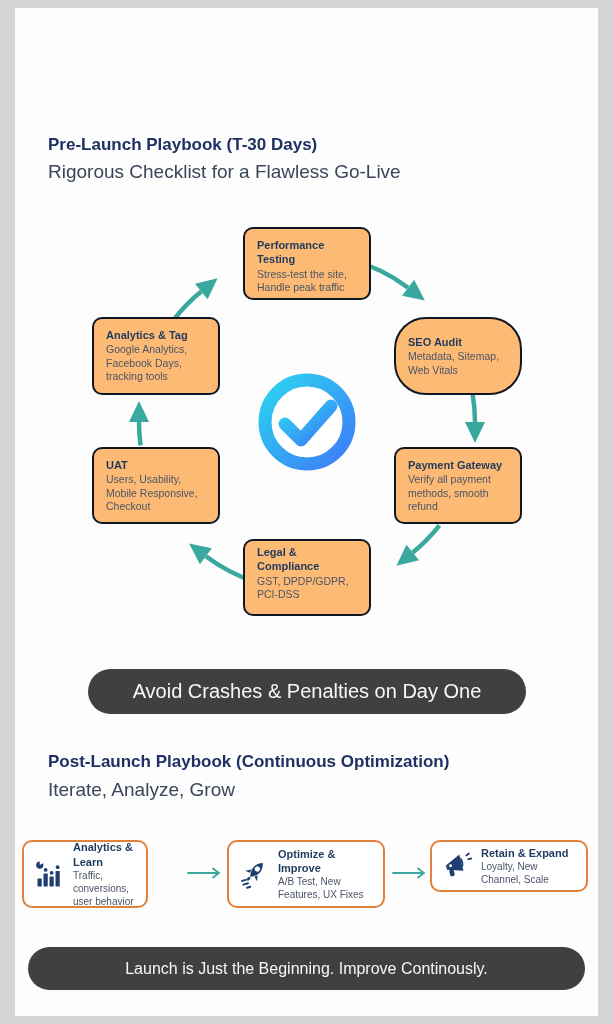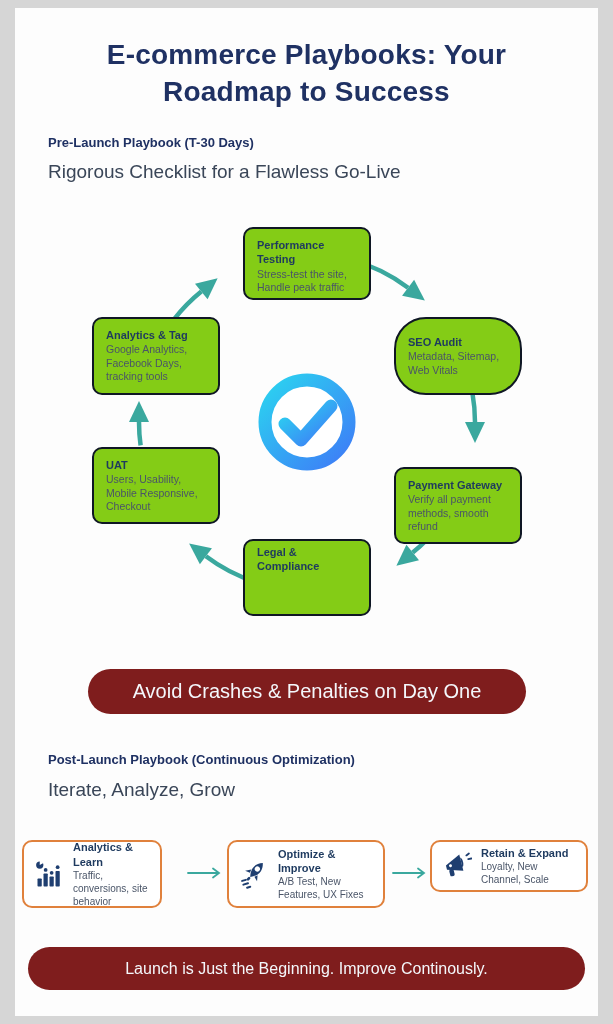--- a/index.html
+++ b/index.html
@@ -4,49 +4,45 @@
 <style>
   html,body{margin:0;padding:0;}
   body{font-family:"Liberation Sans", sans-serif; background:#ffffff;}
   #frame{position:relative; width:613px; height:1024px; background:#d6d6d6; overflow:hidden;}
   #card{position:absolute; left:15px; top:8px; width:583px; height:1008px; background:#fdfdfd;}
 
   .abs{position:absolute;}
 
   .main-title{left:0; top:36px; width:613px; text-align:center; font-size:28px; font-weight:700;
     color:#1f3163; line-height:1.33; letter-spacing:.2px;}
-  .sec-heading{font-size:13px; font-weight:700; color:#1f3163; white-space:nowrap;}
+  .sec-heading{font-size:17px; font-weight:700; color:#1f3163; white-space:nowrap;}
   .sec-sub{font-size:19px; font-weight:400; color:#3a4658; white-space:nowrap;}
 
-  .cycle-box{background:#84cc16; border:2px solid #0f1724; border-radius:10px;
+  .cycle-box{background:#fdba74; border:2px solid #0f1724; border-radius:10px;
     padding:9px 8px 6px 12px; box-sizing:border-box;}
   .cycle-box .bt{font-size:11px; font-weight:700; color:#1e3a5f; line-height:1.3; margin-bottom:1px;}
   .cycle-box .bd{font-size:10.5px; color:#4a5568; line-height:1.28;}
 
-  .pill{background:#7f1d1d; color:#f4f7fb; border-radius:24px; text-align:center;
+  .pill{background:#404040; color:#f4f7fb; border-radius:24px; text-align:center;
     display:flex; align-items:center; justify-content:center; white-space:nowrap;}
 
   .step-box{background:#ffffff; border:2px solid #e0813c; border-radius:10px; box-sizing:border-box;
     display:flex; align-items:center; gap:9px; padding:0 6px 0 10px;}
   .step-box .st{font-size:11px; font-weight:700; color:#1e3a5f; line-height:1.3;}
   .step-box .sd{font-size:10px; color:#4a5568; line-height:1.3;}
   .step-icon{flex:0 0 auto; width:30px; height:30px;}
 
   svg{display:block;}
 </style>
 </head>
 <body>
 
 <div id="frame">
   <div id="card"></div>
 
-  <div class="abs main-title">
-    <span style="display:block">E-commerce Playbooks: Your</span>
-    <span style="display:block">Roadmap to Success</span>
-  </div>
 
   <div class="abs sec-heading" style="left:48px; top:135px;">Pre-Launch Playbook (T-30 Days)</div>
   <div class="abs sec-sub" style="left:48px; top:161px;">Rigorous Checklist for a Flawless Go-Live</div>
 
   <svg class="abs" style="left:0; top:210px;" width="613" height="420" viewBox="0 0 613 420">
     <defs>
       <linearGradient id="cg" x1="0" y1="0" x2="1" y2="1">
         <stop offset="0" stop-color="#2bd4f0"></stop>
         <stop offset="1" stop-color="#3e7bf7"></stop>
       </linearGradient>
@@ -74,58 +70,59 @@
   </svg>
 
   <div class="abs cycle-box" style="left:243px; top:227px; width:128px; height:73px;">
     <div class="bt">Performance Testing</div>
     <div class="bd">Stress-test the site, Handle peak traffic</div>
   </div>
   <div class="abs cycle-box" style="left:394px; top:317px; width:128px; height:78px; padding-top:16px;border-radius:32px;">
     <div class="bt">SEO Audit</div>
     <div class="bd">Metadata, Sitemap, Web Vitals</div>
   </div>
-  <div class="abs cycle-box" style="left:394px; top:447px; width:128px; height:77px;margin-top:20px;">
+  <div class="abs cycle-box" style="left:394px; top:447px; width:128px; height:77px;">
     <div class="bt">Payment Gateway</div>
     <div class="bd">Verify all payment methods, smooth refund</div>
   </div>
   <div class="abs cycle-box" style="left:243px; top:539px; width:128px; height:77px; padding-top:4px;">
     <div class="bt">Legal &amp; Compliance</div>
+    <div class="bd">GST, DPDP/GDPR, PCI-DSS</div>
   </div>
   <div class="abs cycle-box" style="left:92px; top:447px; width:128px; height:77px;">
     <div class="bt">UAT</div>
     <div class="bd">Users, Usability, Mobile Responsive, Checkout</div>
   </div>
   <div class="abs cycle-box" style="left:92px; top:317px; width:128px; height:78px;">
     <div class="bt">Analytics &amp; Tag</div>
     <div class="bd">Google Analytics, Facebook Days, tracking tools</div>
   </div>
 
   <div class="abs pill" style="left:88px; top:669px; width:438px; height:45px; font-size:20px;">Avoid Crashes &amp; Penalties on Day One</div>
 
   <div class="abs sec-heading" style="left:48px; top:752px;">Post-Launch Playbook (Continuous Optimization)</div>
   <div class="abs sec-sub" style="left:48px; top:779px;">Iterate, Analyze, Grow</div>
 
-  <div class="abs step-box" style="left:22px; top:840px; width:140px; height:68px;">
+  <div class="abs step-box" style="left:22px; top:840px; width:126px; height:68px;">
     <span class="step-icon">
       <svg width="30" height="30" viewBox="0 0 24 24" fill="#1e3e70">
         <circle cx="4.6" cy="4.8" r="2.9"></circle>
         <path d="M4.6,4.8 L4.6,1.4 A3.4,3.4 0 0 1 7.6,3.2 Z" fill="#ffffff"></path>
         <rect x="2.8" y="15.5" width="3.4" height="6.5" rx="0.6"></rect>
         <rect x="7.6" y="11.5" width="3.4" height="10.5" rx="0.6"></rect>
         <rect x="12.4" y="14" width="3.4" height="8" rx="0.6"></rect>
         <rect x="17.2" y="9.5" width="3.4" height="12.5" rx="0.6"></rect>
         <circle cx="9.3" cy="8.7" r="1.5"></circle>
         <circle cx="14.1" cy="11" r="1.5"></circle>
         <circle cx="18.9" cy="6.5" r="1.5"></circle>
       </svg>
     </span>
     <span>
       <div class="st">Analytics &amp; Learn</div>
-      <div class="sd">Traffic, conversions, site behavior</div>
+      <div class="sd">Traffic, conversions, user behavior</div>
     </span>
   </div>
 
   <svg class="abs" style="left:186px; top:866px;" width="38" height="14" viewBox="0 0 38 14">
     <g stroke="#3aa89e" stroke-width="1.8" fill="none" stroke-linecap="round">
       <line x1="2" y1="7" x2="32" y2="7"></line>
       <path d="M27,2.5 L33,7 L27,11.5"></path>
     </g>
   </svg>
 

